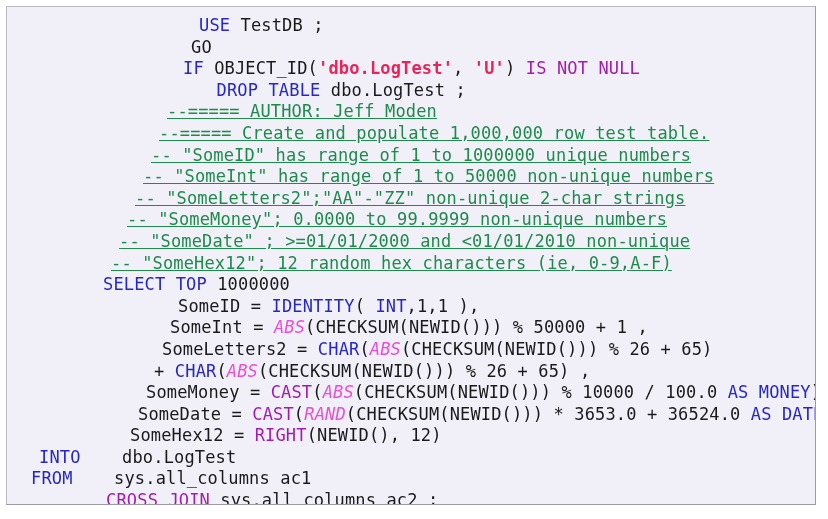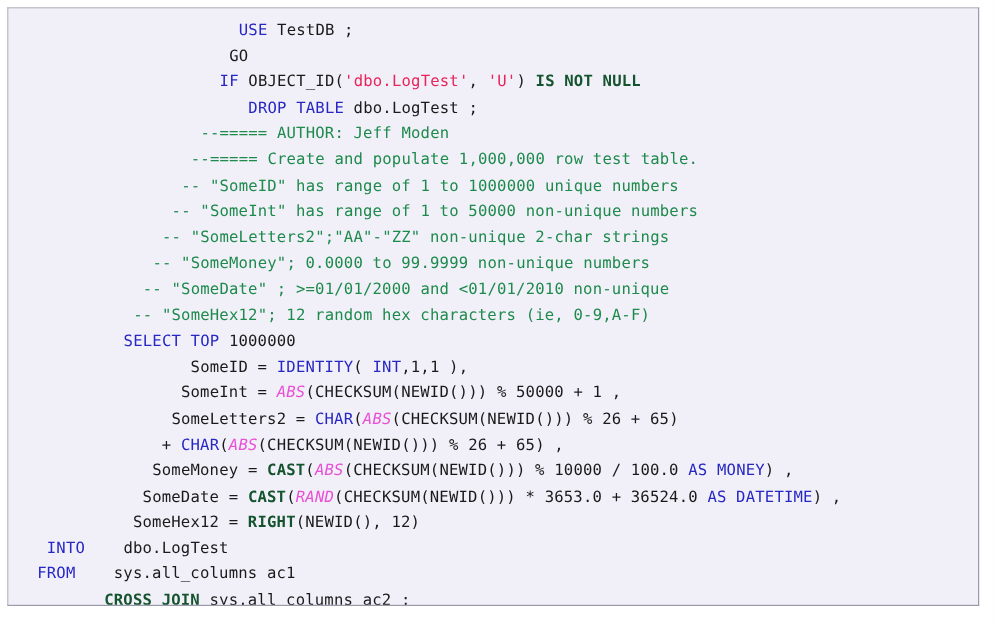--- a/index.html
+++ b/index.html
@@ -21,31 +21,31 @@
     height: 499px;
     box-sizing: border-box;
     background: #f1f0f9;
     border: 1px solid #b9b9c4;
     border-right-color: #9a9aa8;
     border-bottom-color: #9a9aa8;
     padding: 8px 0 0 0;
     overflow: hidden;
   }
   .code-line {
-    font-size: 13px;
+    font-size: 17px;
     line-height: 21.6px;
     white-space: pre;
     padding-left: 8px;
     color: #1a1a1a;
     letter-spacing: 0.15px;
   }
   .kw      { color: #2727c4; }
-  .kw2     { color: #14532d; font-weight: bold; }
-  .cmt     { color: #1e8a4c; }
-  .str     { color: #e8245a; }
+  .kw2     { color: #a21caf; }
+  .cmt     { color: #1e8a4c; text-decoration: underline; }
+  .str     { color: #e8245a; font-weight: bold; }
   .fn      { color: #e94fd6; font-style: italic; }
   .plain   { color: #1a1a1a; }
 </style>
 </head>
 <body>
 
 <div id="code-block">
   <div id="code-lines">
       <div class="code-line"><div class="code-line"><div class="code-line"><div class="code-line"><div class="code-line"><div class="code-line"><div class="code-line"><div class="code-line"><div class="code-line"><div class="code-line"><div class="code-line"><div class="code-line"><div class="code-line"><div class="code-line"><div class="code-line"><div class="code-line"><div class="code-line"><div class="code-line"><div class="code-line"><div class="code-line"><div class="code-line"><div class="code-line"><div class="code-line"><div class="code-line"><span class="kw">USE </span><span class="plain">TestDB ;</span></div><span class="plain">GO</span></div><span class="kw">IF </span><span class="plain">OBJECT_ID(</span><span class="str">'dbo.LogTest'</span><span class="plain">, </span><span class="str">'U'</span><span class="plain">) </span><span class="kw2">IS NOT NULL</span></div><span class="plain">    </span><span class="kw">DROP TABLE </span><span class="plain">dbo.LogTest ;</span></div><span class="cmt">--===== AUTHOR: Jeff Moden</span></div><span class="cmt">--===== Create and populate 1,000,000 row test table.</span></div><span class="cmt">-- "SomeID" has range of 1 to 1000000 unique numbers</span></div><span class="cmt">-- "SomeInt" has range of 1 to 50000 non-unique numbers</span></div><span class="cmt">-- "SomeLetters2";"AA"-"ZZ" non-unique 2-char strings</span></div><span class="cmt">-- "SomeMoney"; 0.0000 to 99.9999 non-unique numbers</span></div><span class="cmt">-- "SomeDate" ; &gt;=01/01/2000 and &lt;01/01/2010 non-unique</span></div><span class="cmt">-- "SomeHex12"; 12 random hex characters (ie, 0-9,A-F)</span></div><span class="kw">SELECT TOP </span><span class="plain">1000000</span></div><span class="plain">        SomeID = </span><span class="kw">IDENTITY</span><span class="plain">( </span><span class="kw">INT</span><span class="plain">,1,1 ),</span></div><span class="plain">        SomeInt = </span><span class="fn">ABS</span><span class="plain">(CHECKSUM(NEWID())) % 50000 + 1 ,</span></div><span class="plain">        SomeLetters2 = </span><span class="kw">CHAR</span><span class="plain">(</span><span class="fn">ABS</span><span class="plain">(CHECKSUM(NEWID())) % 26 + 65)</span></div><span class="plain">        + </span><span class="kw">CHAR</span><span class="plain">(</span><span class="fn">ABS</span><span class="plain">(CHECKSUM(NEWID())) % 26 + 65) ,</span></div><span class="plain">        SomeMoney = </span><span class="kw2">CAST</span><span class="plain">(</span><span class="fn">ABS</span><span class="plain">(CHECKSUM(NEWID())) % 10000 / 100.0 </span><span class="kw">AS MONEY</span><span class="plain">) ,</span></div><span class="plain">        SomeDate = </span><span class="kw2">CAST</span><span class="plain">(</span><span class="fn">RAND</span><span class="plain">(CHECKSUM(NEWID())) * 3653.0 + 36524.0 </span><span class="kw">AS DATETIME</span><span class="plain">) ,</span></div><span class="plain">        SomeHex12 = </span><span class="kw2">RIGHT</span><span class="plain">(NEWID(), 12)</span></div><span class="kw">INTO</span><span class="plain">    dbo.LogTest</span></div><span class="kw">FROM</span><span class="plain">    sys.all_columns ac1</span></div><span class="plain">        </span><span class="kw2">CROSS JOIN </span><span class="plain">sys.all_columns ac2 ;</span></div></div>
     </div>

